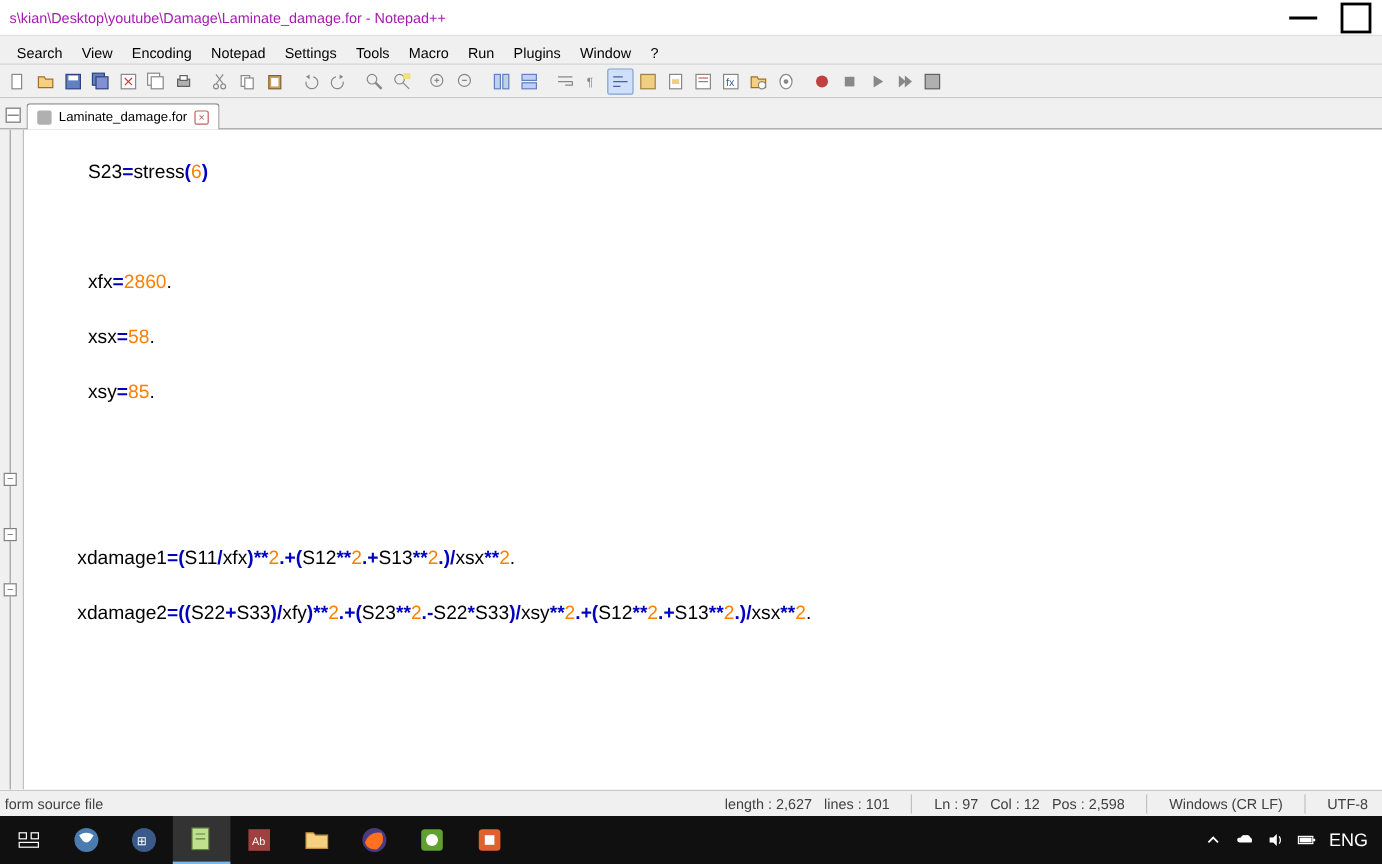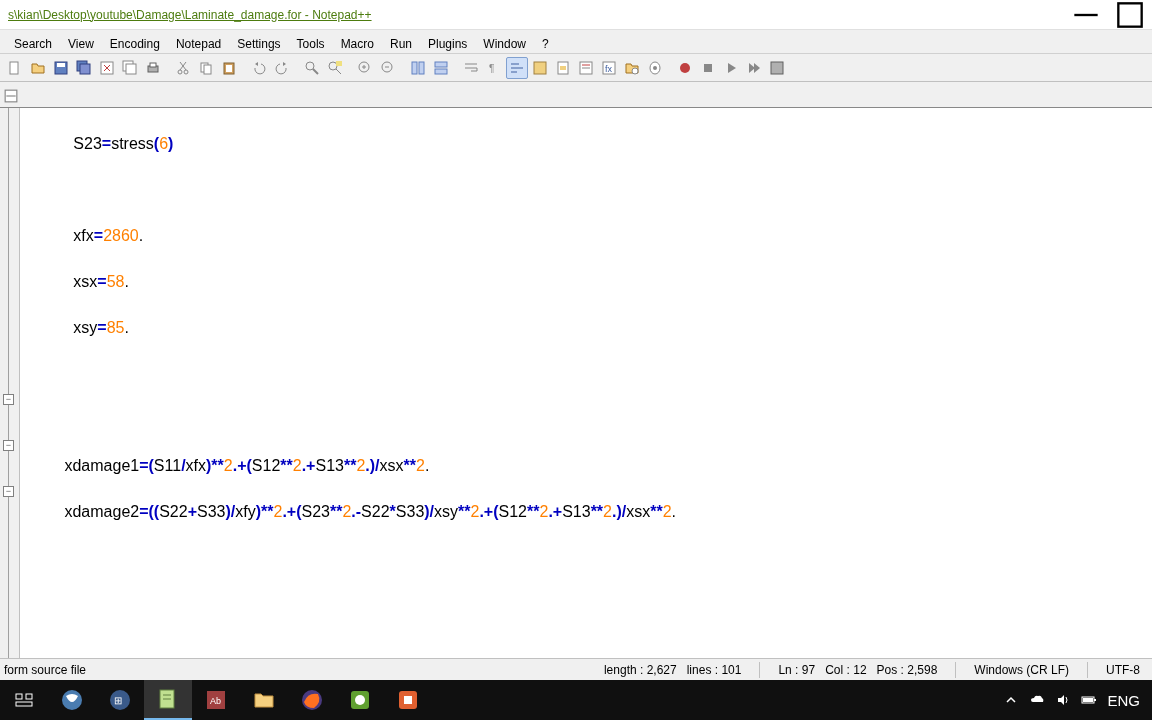--- a/index.html
+++ b/index.html
@@ -1,18 +1,18 @@
 <!DOCTYPE html>
 <html><head>
 <meta charset="utf-8">
 <style>
 * { margin: 0; padding: 0; box-sizing: border-box; font-family: "Segoe UI", Tahoma, sans-serif; }
 body { width: 1152px; height: 720px; background: #fff; overflow: hidden; display: flex; flex-direction: column; }
 .titlebar { height: 30px; background: #fff; display: flex; align-items: center; padding: 0 8px; border-bottom: 1px solid #e0e0e0; }
-.titlebar-text { font-size: 12px; color: #4d7c0f; flex: 1; text-decoration: underline; }
+.titlebar-text { font-size: 12px; color: #a21caf; flex: 1; }
 .winbtns { display: flex; gap: 16px; }
 .winbtn { width: 28px; height: 20px; display: flex; align-items: center; justify-content: center; font-size: 12px; }
 .menubar { height: 24px; background: #f0f0f0; display: flex; align-items: flex-end; padding: 0 6px; font-size: 12px; border-bottom: 1px solid #d0d0d0; }
 .menuitem { padding: 2px 8px; }
 .toolbar { height: 28px; background: #f0f0f0; display: flex; align-items: center; padding: 2px 4px; gap: 1px; border-bottom: 1px solid #c0c0c0; }
 .tbtn { width: 22px; height: 22px; display: flex; align-items: center; justify-content: center; border: 1px solid transparent; border-radius: 2px; }
 .tsep { width: 6px; }
 .tbtn svg { width: 16px; height: 16px; }
 .tabbar { height: 26px; background: #f0f0f0; display: flex; align-items: flex-end; padding-left: 2px; border-bottom: 1px solid #888; }
 .tabswitch { width: 14px; height: 14px; margin: 0 4px 4px 2px; }
@@ -20,21 +20,21 @@
 .tab-icon { width: 12px; height: 12px; background: #b0b0b0; border-radius: 2px; }
 .tab-close { width: 12px; height: 12px; border: 1px solid #c06060; border-radius: 2px; display: flex; align-items: center; justify-content: center; font-size: 9px; color: #c06060; }
 .editor { flex: 1; display: flex; background: #fff; position: relative; overflow: hidden; }
 .margin { width: 20px; background: #f0f0f0; border-right: 1px solid #c0c0c0; position: relative; }
 .foldbox { position: absolute; left: 3px; width: 11px; height: 11px; border: 1px solid #808080; background: #fff; font-size: 9px; line-height: 9px; text-align: center; color: #606060; }
 .foldline { position: absolute; left: 8px; width: 1px; background: #a0a0a0; }
 .code { font-family: "Courier New", monospace; font-size: 16px; line-height: 23px; white-space: pre; flex: 1; position: relative; padding-top: 1px; }
 .codeline { height: 23px; position: relative; }
 .op { color: #0000c0; font-weight: bold; }
 .num { color: #ff8000; }
-.statusbar { height: 22px; background: #f0f0f0; border-top: 1px solid #c0c0c0; display: flex; align-items: center; font-size: 12px; color: #000000; }
+.statusbar { height: 22px; background: #f0f0f0; border-top: 1px solid #c0c0c0; display: flex; align-items: center; font-size: 12px; color: #404040; }
 .sb-left { padding-left: 4px; width: 250px; }
 .sb-sep { width: 1px; height: 16px; background: #c0c0c0; margin: 0 6px; }
 .sb-cell { padding: 0 12px; }
 .sb-spacer { flex: 1; }
 .taskbar { height: 40px; background: #101010; display: flex; align-items: center; }
 .tb-left { display: flex; height: 100%; }
 .tb-item { width: 48px; height: 40px; display: flex; align-items: center; justify-content: center; }
 .tb-item.active { background: #333; border-bottom: 2px solid #76b9ed; }
 .tb-right { margin-left: auto; display: flex; align-items: center; gap: 10px; padding-right: 12px; color: #fff; font-size: 15px; }
 .tray-icon { width: 16px; height: 16px; }
@@ -272,20 +272,25 @@
         <rect x="2" y="2" width="12" height="12" fill="#b0b0b0" stroke="#606060"></rect>
       </svg>
     </div>
 </div>
 
 <div class="tabbar">
   <svg class="tabswitch" viewBox="0 0 12 12">
       <rect x="1" y="1" width="10" height="10" fill="#fff" stroke="#888"></rect>
       <path d="M2 6 L10 6" stroke="#888"></path>
     </svg>
+  <div class="tab">
+    <div class="tab-icon"></div>
+    <span>Laminate_damage.for</span>
+    <div class="tab-close">×</div>
+  </div>
 </div>
 
 <div class="editor">
   <div class="margin">
     <div class="foldline" style="top:0;height:555px;"></div>
     <div class="foldbox" style="top:286px">−</div>
     <div class="foldbox" style="top:332px">−</div>
     <div class="foldbox" style="top:378px">−</div>
   </div>
   <div class="code">

